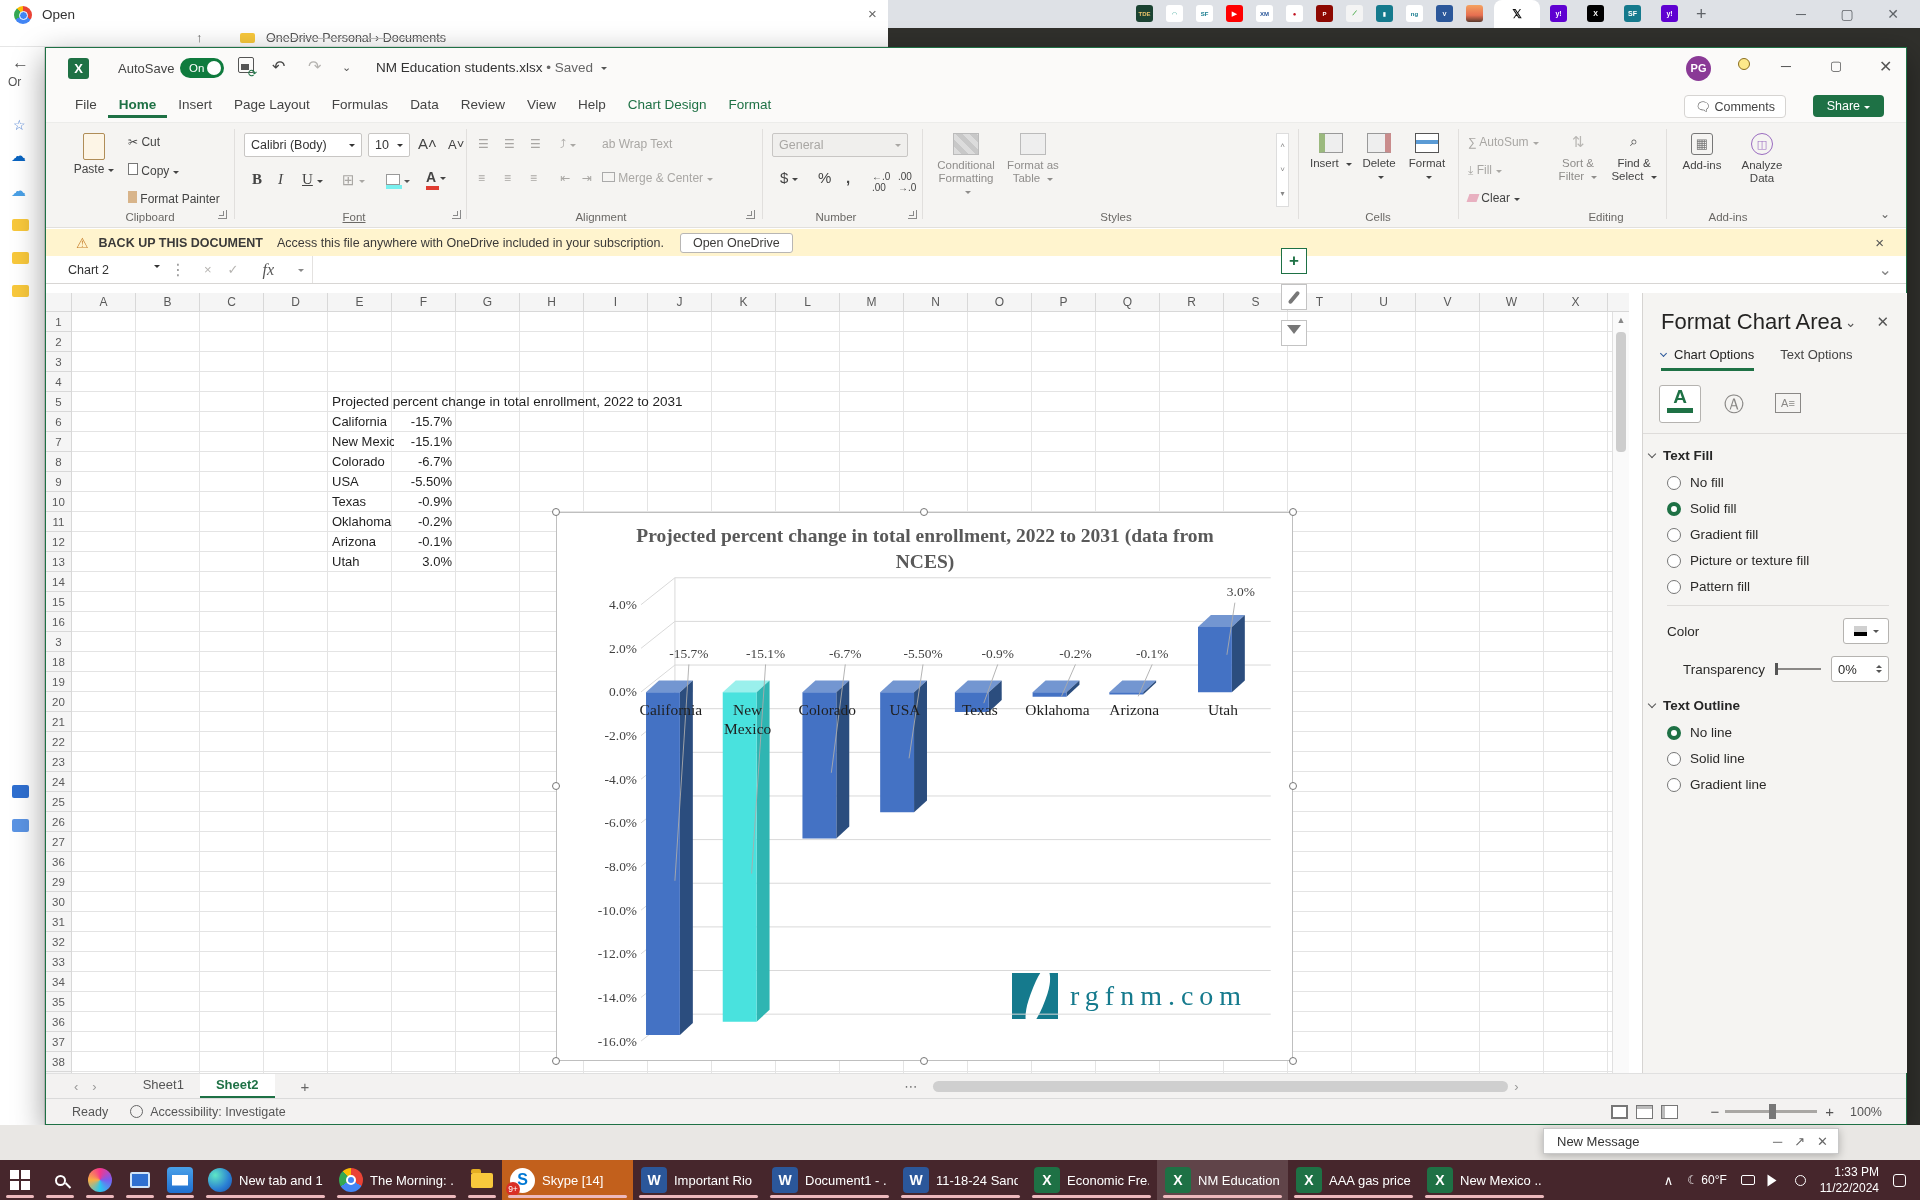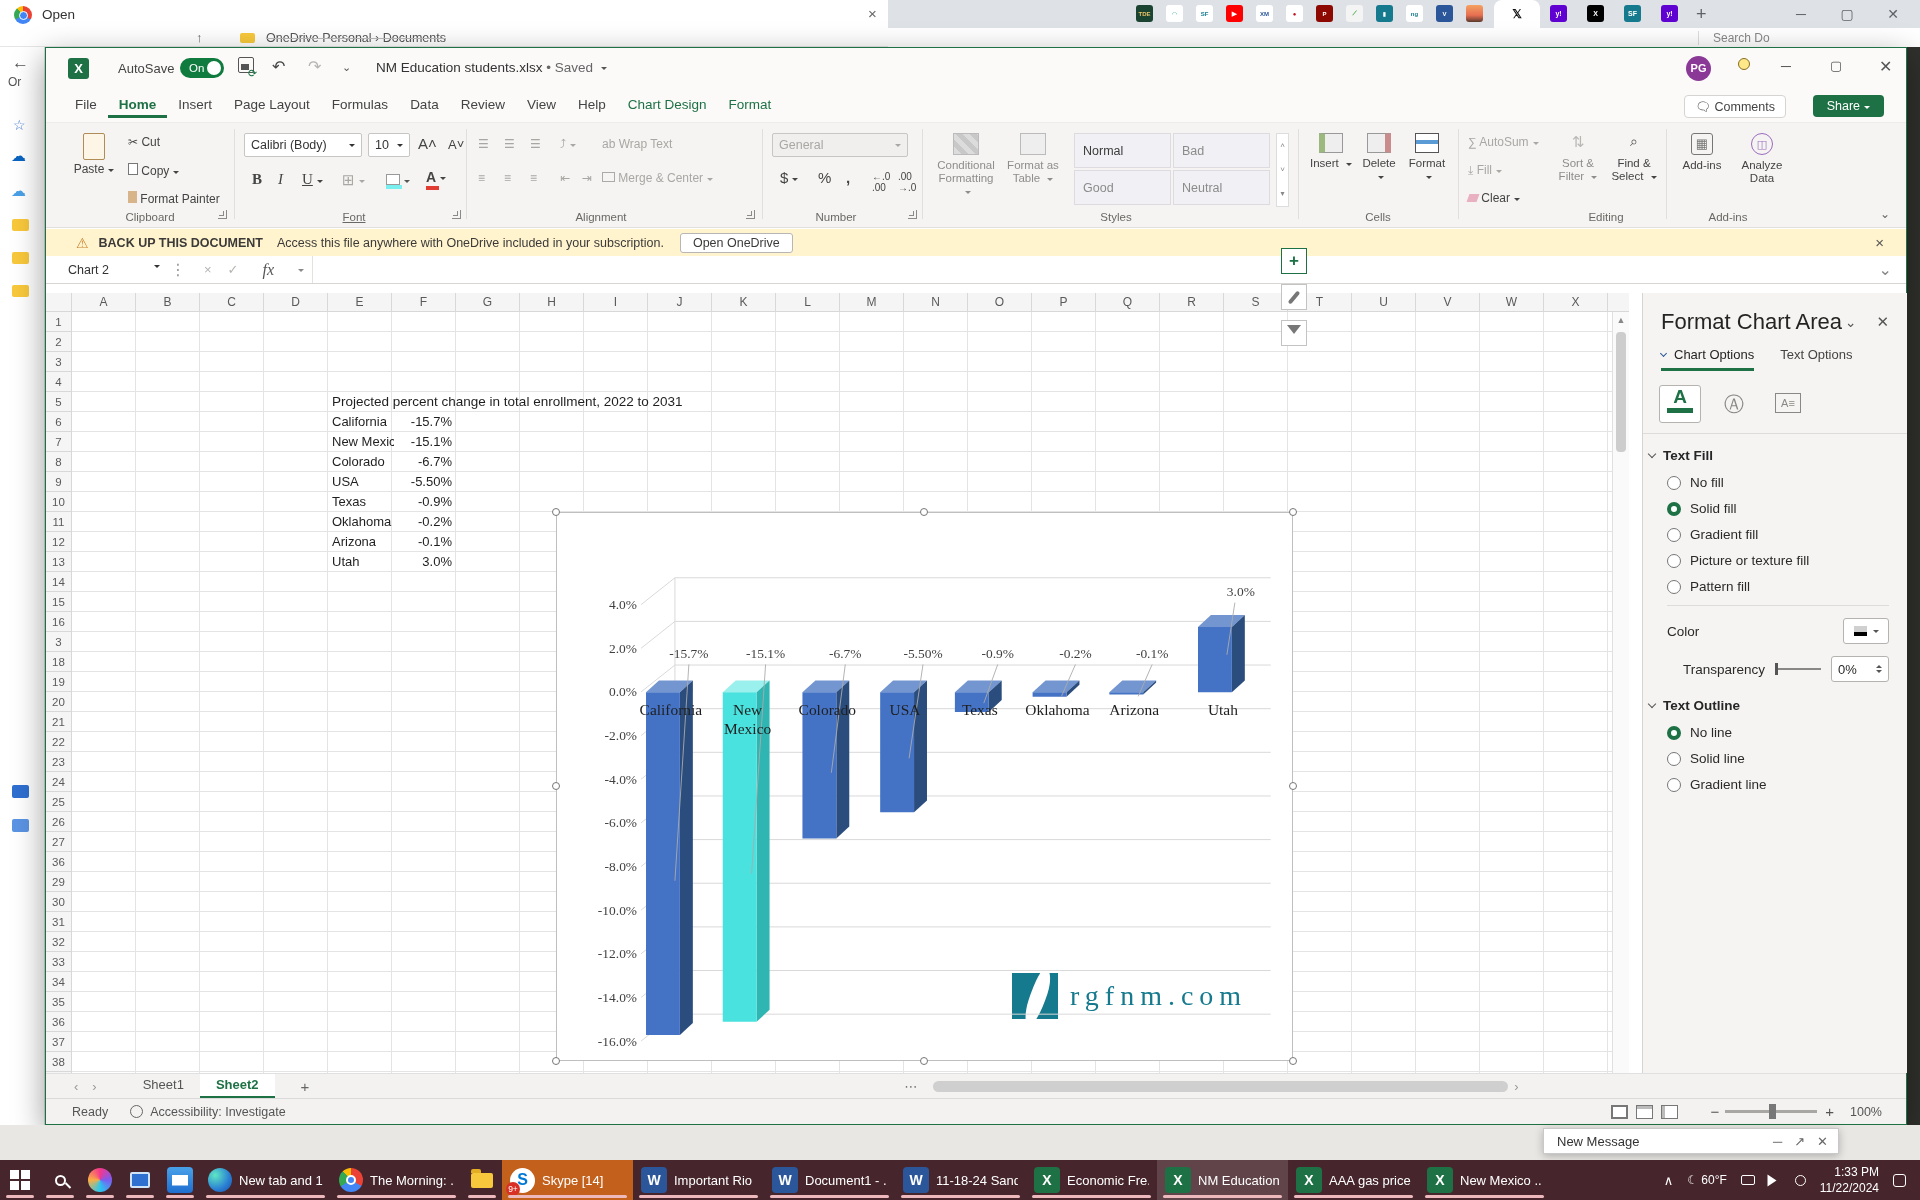--- a/index.html
+++ b/index.html
@@ -163,23 +163,20 @@
     <div class="abs" style="left:14px; top:6px; width:18px; height:18px; border-radius:50%;
       background:conic-gradient(#ea4335 0 33%, #4285f4 33% 66%, #34a853 66% 88%, #fbbc05 88% 100%);">
       <div class="abs" style="left:4.5px; top:4.5px; width:9px; height:9px; border-radius:50%; background:#4285f4; border:1.5px solid #fff;"></div>
     </div>
     <span class="abs" style="left:42px; top:7px; font-size:13.5px; color:#333;">Open</span>
     <span class="abs" style="left:868px; top:5px; font-size:15px; color:#666;">×</span>
     <span class="abs" style="left:196px; top:30px; color:#666; font-size:13px;">↑</span>
     <span class="abs" style="left:240px; top:33px; width:15px; height:10px; background:#f8c83c; border-radius:2px;"></span>
     <span class="abs" style="left:266px; top:31px; font-size:12.5px; color:#555; text-decoration:line-through; text-decoration-color:#bbb;">OneDrive  Personal  ›  Documents</span>
   </div>
-  <div class="abs toolbarrow">
-    <span class="abs" style="left:810px; top:3px; font-size:12px; color:#888; border-left:1px solid #ddd; padding-left:14px;">Search Do</span>
-  </div>
 
   <div class="abs leftrail">
     <span class="abs" style="left:12px; top:6px; font-size:17px; color:#555;">←</span>
     <span class="abs" style="left:8px; top:28px; font-size:12px; color:#555;">Or</span>
     <span class="abs" style="left:13px; top:70px; color:#4a7fd4; font-size:14px;">☆</span>
     <span class="abs" style="left:11px; top:100px; color:#0a64c0; font-size:15px;">☁</span>
     <span class="abs" style="left:11px; top:135px; color:#4aa0e6; font-size:15px;">☁</span>
     <span class="abs" style="left:12px; top:172px; width:17px; height:12px; background:#f8c83c; border-radius:2px;"></span>
     <span class="abs" style="left:12px; top:205px; width:17px; height:12px; background:#f8c83c; border-radius:2px;"></span>
     <span class="abs" style="left:12px; top:238px; width:17px; height:12px; background:#f8c83c; border-radius:2px;"></span>
@@ -278,26 +275,20 @@
       <div class="vsep" style="left:876px;"></div>
 
       <div class="bigbtn dd" style="left:888px; width:64px;">
         <div class="ic" style="width:26px; height:22px; background:repeating-linear-gradient(45deg,#dcdcdc 0 5px,#c8c8c8 5px 10px); border:1px solid #bbb;"></div>
         <span>Conditional Formatting</span>
       </div>
       <div class="bigbtn dd" style="left:956px; width:62px;">
         <div class="ic" style="width:26px; height:22px; background:#eee; border:1px solid #bbb;"></div>
         <span>Format as Table</span>
       </div>
-      <div id="styleGallery" class="abs" style="left:1028px; top:10px; width:196px; display:grid; grid-template-columns:97px 97px; gap:2px;">
-          <div class="stile" style="color: rgb(60, 60, 60);">Normal</div>
-          <div class="stile">Bad</div>
-          <div class="stile">Good</div>
-          <div class="stile">Neutral</div>
-        </div>
       <div class="abs" style="left:1230px; top:10px; width:13px; height:74px; border:1px sol_id #ddd; background:#fff; border:1px solid #ddd; font-size:8px; color:#888; text-align:center; line-height:24px;">˄<br>˅<br>▾</div>
       <div class="glabel" style="left:1010px;">Styles</div>
       <div class="vsep" style="left:1252px;"></div>
 
       <div class="bigbtn dd" style="left:1262px; width:46px; color:#444;">
         <div class="ic" style="width:24px; height:20px; background:#eee; border:1px solid #999; border-left:6px solid #9bb97e;"></div>
         <span>Insert</span>
       </div>
       <div class="bigbtn dd" style="left:1310px; width:46px; color:#444;">
         <div class="ic" style="width:24px; height:20px; background:#eee; border:1px solid #999; border-right:6px solid #c98c8c;"></div>
@@ -440,20 +431,21 @@
             <div class="celltext" style="left: 324px; top: 180px; width: 56px; text-align: right; overflow: hidden;">-0.9%</div>
             <div class="celltext" style="left: 260px; top: 200px; width: 62px; text-align: left; overflow: hidden;">Oklahoma</div>
             <div class="celltext" style="left: 324px; top: 200px; width: 56px; text-align: right; overflow: hidden;">-0.2%</div>
             <div class="celltext" style="left: 260px; top: 220px; width: 62px; text-align: left; overflow: hidden;">Arizona</div>
             <div class="celltext" style="left: 324px; top: 220px; width: 56px; text-align: right; overflow: hidden;">-0.1%</div>
             <div class="celltext" style="left: 260px; top: 240px; width: 62px; text-align: left; overflow: hidden;">Utah</div>
             <div class="celltext" style="left: 324px; top: 240px; width: 56px; text-align: right; overflow: hidden;">3.0%</div>
           </div>
 
         <div class="abs chartbox" id="chartBox">
+          <div class="ctitle">Projected percent change in total enrollment, 2022 to 2031 (data from NCES)</div>
           <div class="clogo">
             <div class="nmicon"></div>
             <div class="clogotext">rgfnm.com</div>
           </div>
         <svg width="735" height="547" viewBox="0 0 737 549" style="position: absolute; left: 0px; top: 0px;">
               <line x1="118" y1="65" x2="118" y2="503" stroke="#D9D9D9" stroke-width="1"></line>
               <line x1="118" y1="65" x2="716" y2="65" stroke="#D9D9D9" stroke-width="1"></line>
               <line x1="84" y1="92" x2="118" y2="65" stroke="#D9D9D9" stroke-width="1"></line>
               <text x="80" y="96.5" font-size="13.5" fill="#404040" text-anchor="end" font-family="&quot;Liberation Serif&quot;,&quot;DejaVu Serif&quot;,serif">4.0%</text>
               <line x1="118" y1="108.8" x2="716" y2="108.8" stroke="#D9D9D9" stroke-width="1"></line>

